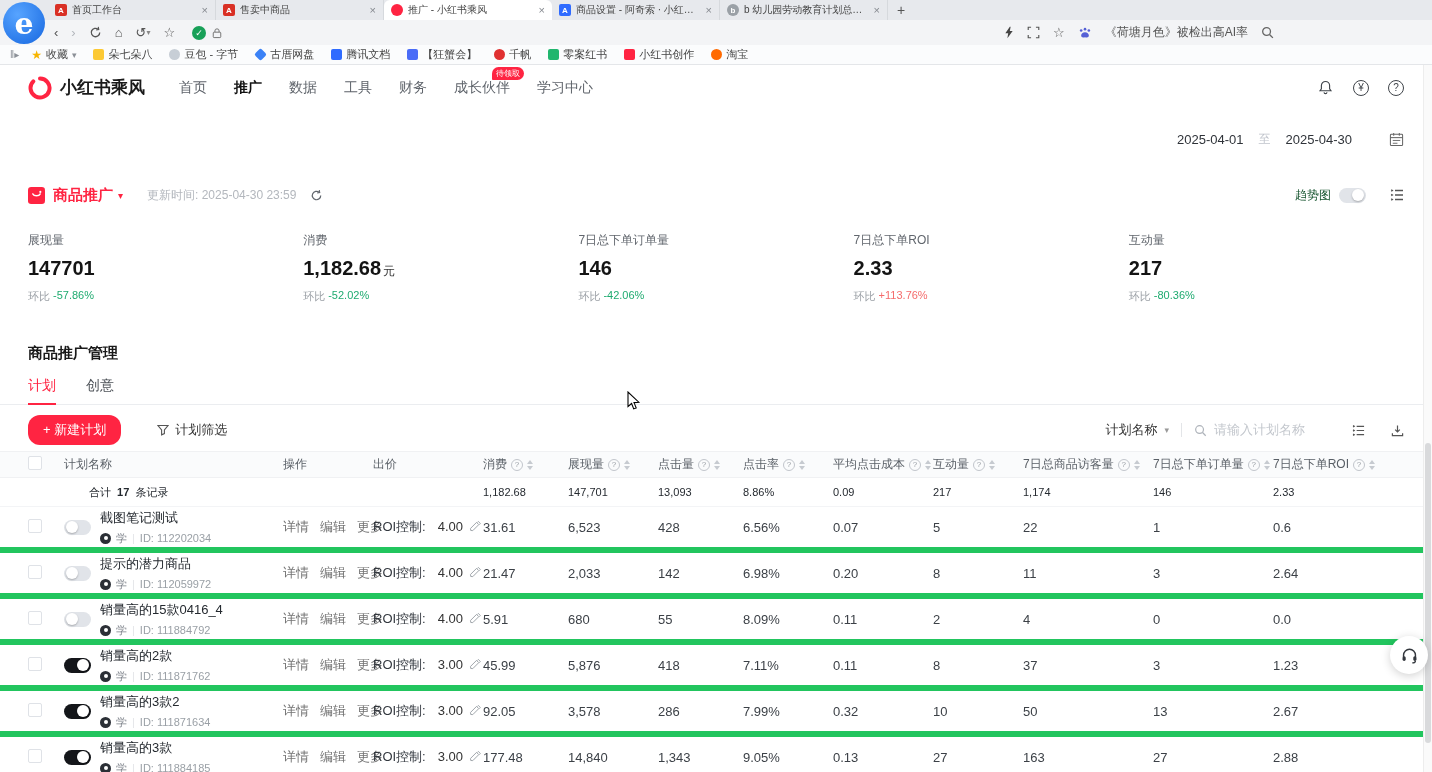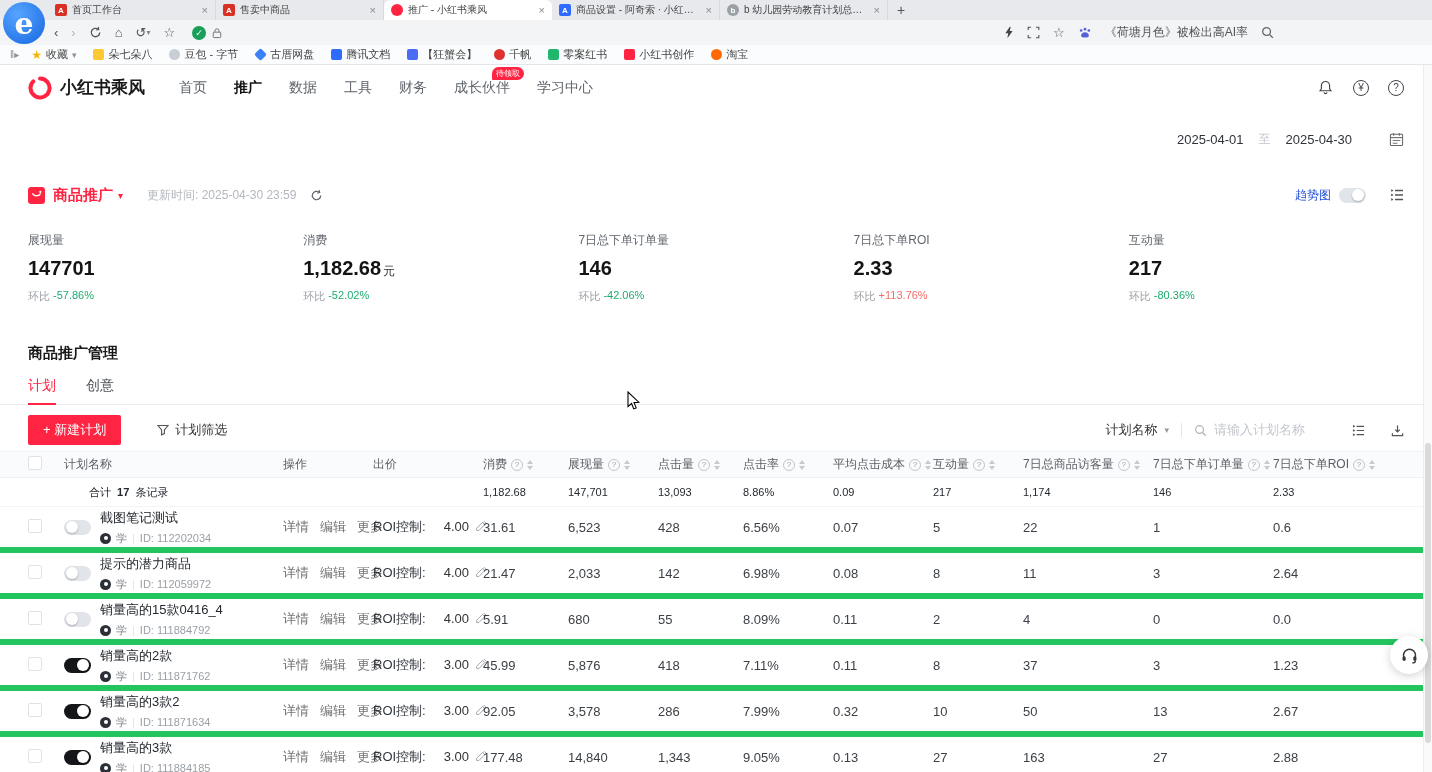--- a/index.html
+++ b/index.html
@@ -71,37 +71,37 @@
   .date-range{margin-left:auto;display:flex;align-items:center;gap:15px;font-size:13px;color:#2f3339}
   .date-sep{color:#c0c4cc;font-size:12px}
   
   .ov-header{margin-top:16px;display:flex;align-items:center;padding:0 28px;height:22px}
   .ov-title{color:#ff2442;font-size:15px;font-weight:bold;margin:0 5px 0 8px}
   .ov-caret{color:#ff2442;font-size:10px}
   .ov-updated{font-size:12px;color:#b3b7bd;margin-left:24px}
   .ov-refresh{margin-left:14px}
   .ov-right{margin-left:auto;display:flex;align-items:center;gap:24px}
   .trend-wrap{display:flex;align-items:center;gap:8px}
-  .trend-label{font-size:12px;color:#1d4ed8}
+  .trend-label{font-size:12px;color:#14532d}
   .stats-row{display:flex;padding:0 28px;margin-top:26px}
   .stat{width:281px}
   .stat-label{font-size:12px;color:#61666d}
   .stat-value{font-size:20px;font-weight:bold;color:#141414;margin-top:8px}
   .stat-unit{font-size:12px;font-weight:normal;margin-left:2px;color:#333}
   .stat-compare{font-size:11px;margin-top:9px;display:flex;gap:3px}
   .cmp-prefix{color:#9ba0a6}
   .stat-compare.down .cmp-val{color:#1fab70}
   .stat-compare.up .cmp-val{color:#f56c6c}
   
   .mg-title{margin-top:40px;padding:0 28px;font-size:15px;font-weight:bold;color:#1a1a1a}
   #mtabs{margin-top:14px;padding:0 28px;display:flex;gap:30px;border-bottom:1px solid #ebedf0;height:28px}
   .mtab{font-size:14px;color:#4e5359;height:28px}
   .mtab.active{color:#ff2442;border-bottom:2px solid #ff2442}
   .mg-toolbar{margin-top:10px;padding:0 28px;display:flex;align-items:center;height:30px}
-  .btn-new{background:#ff2442;color:#fff;font-size:13px;height:30px;padding:0 15px;border-radius:2px;
+  .btn-new{background:#ff2442;color:#fff;font-size:13px;height:30px;padding:0 15px;border-radius:12px;
            display:flex;align-items:center;white-space:nowrap}
   .filter{display:flex;align-items:center;gap:6px;font-size:13px;color:#333;margin-left:36px}
   .mg-right{margin-left:auto;display:flex;align-items:center}
   .sel{display:flex;align-items:center;gap:7px;font-size:13px;color:#333}
   .sel-caret{color:#999;font-size:9px}
   .vline{width:1px;height:14px;background:#e3e5e8;margin:0 12px}
   .search{display:flex;align-items:center;gap:7px}
   .search input{border:none;outline:none;font-size:13px;width:112px;color:#333;background:transparent;
                 font-family:Liberation Serif, serif}
   .search input::placeholder{color:#c3c7cd}
@@ -123,21 +123,21 @@
   .nameblock{min-width:0}
   .plan-name{color:#24292f;overflow:hidden;text-overflow:ellipsis;white-space:nowrap;max-width:170px}
   .idline{display:flex;align-items:center;gap:5px;margin-top:4px;font-size:11px;color:#9aa0a6}
   .tagdot{width:11px;height:11px;border-radius:50%;background:#2b2f36;position:relative;flex:none}
   .tagdot::after{content:"";position:absolute;left:3.5px;top:3.5px;width:4px;height:4px;border-radius:50%;background:#fff}
   .tagtxt{color:#7d828a}
   .pipe{color:#e3e5e8}
   .metric-cell{color:#3c4147}
   .link{color:#737373;margin-right:11px}
   .bid-prefix{color:#33383f}
-  .bid-val{margin-left:18px}
+  .bid-val{margin-left:12px}
   .pencil{margin-left:6px;display:inline-flex;vertical-align:-1px}
   .cb{display:inline-block;width:14px;height:14px;border:1px solid #dfe2e7;border-radius:2px;background:#fff}
   .switch{position:relative;width:27px;height:15px;border-radius:8px;background:#e1e4e9;flex:none;display:inline-block}
   .switch .knob{position:absolute;top:1.5px;left:2px;width:12px;height:12px;border-radius:50%;background:#fff;
                 box-shadow:0 1px 2px rgba(0,0,0,.25)}
   .switch.on{background:#14161a}
   .switch.on .knob,.switch.knob-right .knob{left:auto;right:2px}
   .q{width:12px;height:12px;border:1px solid #c2c6cc;border-radius:50%;font-size:8px;color:#9aa0a6;
      display:inline-flex;align-items:center;justify-content:center;margin-left:4px;flex:none}
   .sort{display:inline-flex;flex-direction:column;margin-left:4px;gap:2px}
@@ -621,21 +621,21 @@
         <div class="cell c3"><span class="bid-prefix">ROI控制:</span><span class="bid-val">4.00</span><span class="pencil">
             <svg viewBox="0 0 14 14" width="12" height="12">
               <path d="M2 12.2l-.2-2.4 7-7 2.6 2.6-7 7-2.4-.2z" fill="none" stroke="#9aa0a6" stroke-width="1.1"></path>
               <path d="M9.6 3l1.3-1.3 2.4 2.4L12 5.4" fill="none" stroke="#9aa0a6" stroke-width="1.1"></path>
             </svg>
           </span></div>
         <div class="cell c4 metric-cell">21.47</div>
         <div class="cell c5 metric-cell">2,033</div>
         <div class="cell c6 metric-cell">142</div>
         <div class="cell c7 metric-cell">6.98%</div>
-        <div class="cell c8 metric-cell">0.08</div>
+        <div class="cell c8 metric-cell">0.20</div>
         <div class="cell c9 metric-cell">8</div>
         <div class="cell c10 metric-cell">11</div>
         <div class="cell c11 metric-cell">3</div>
         <div class="cell c12 metric-cell">2.64</div>
       </div>
       <div class="trow">
         <div class="cell c0"><span class="cb"></span></div>
         <div class="cell c1 namecell">
           <span class="switch">
             <span class="knob"></span>

